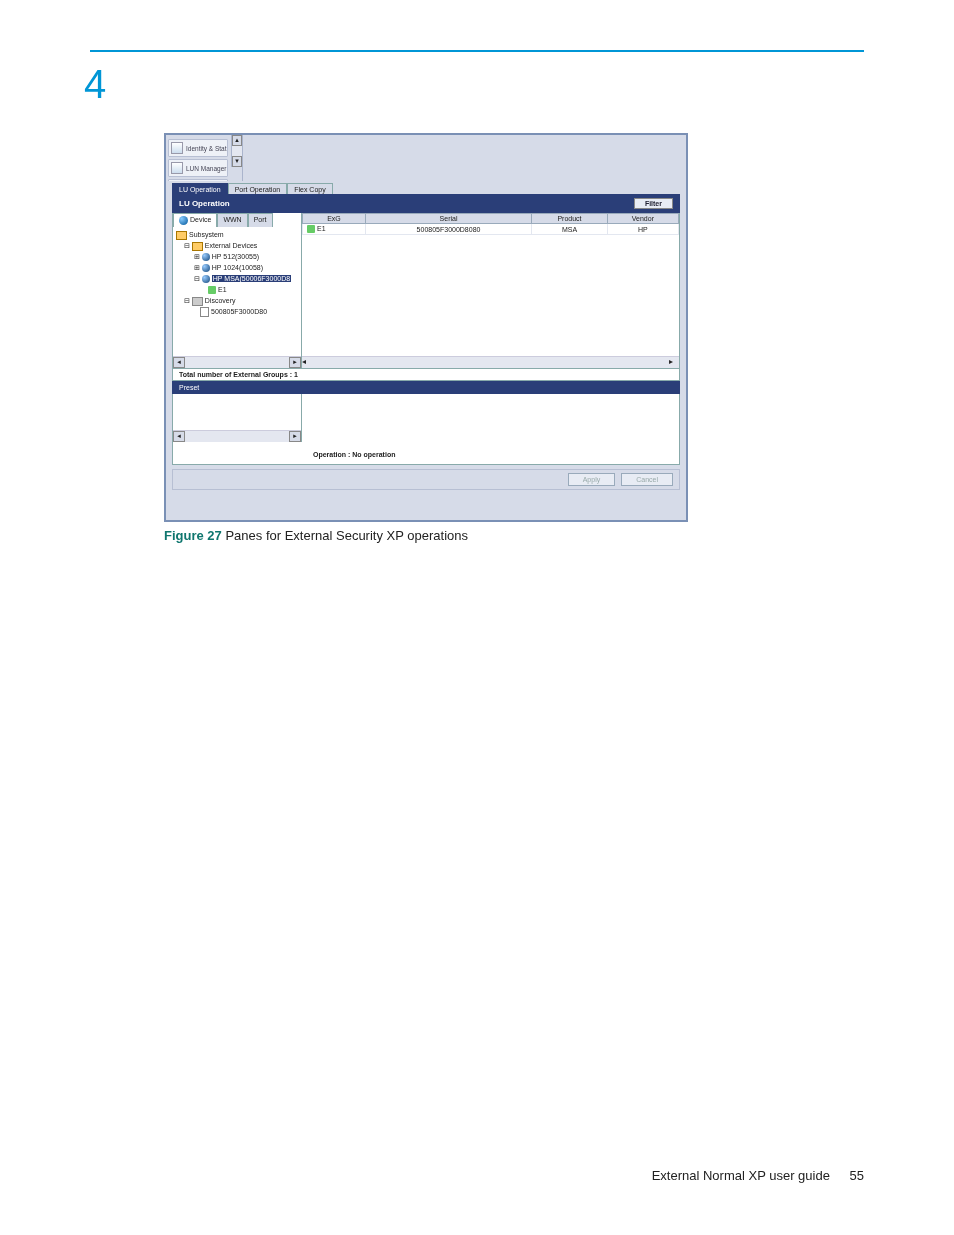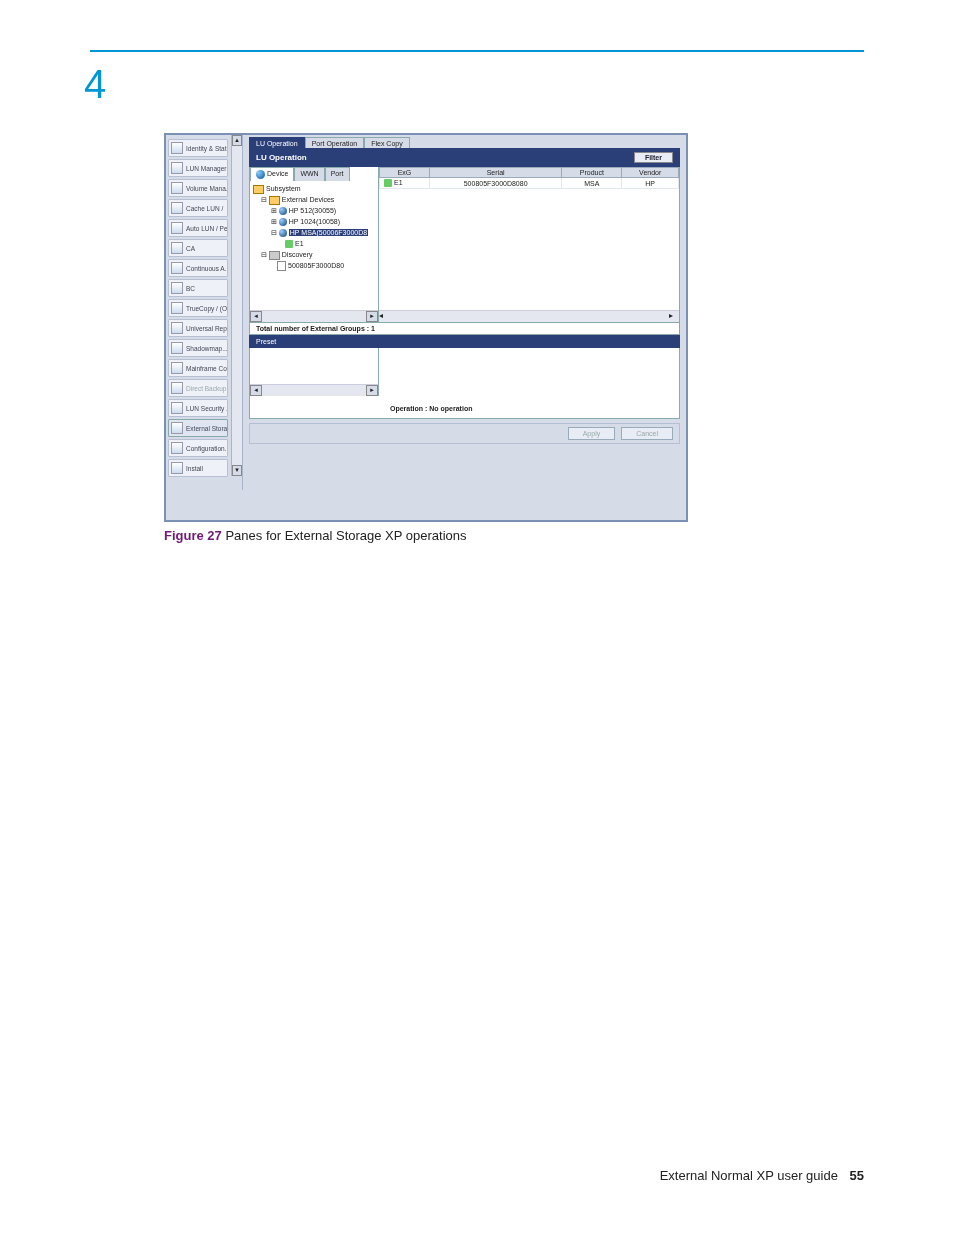--- a/index.html
+++ b/index.html
@@ -41,29 +41,29 @@
     color: #222;
     margin-left: 74px;
     margin-bottom: 18px;
   }
   .figure-caption {
     font-size: 13px;
     margin-left: 74px;
     margin-top: 6px;
     color: #222;
   }
-  .figure-caption b { color: #701a75; font-weight: 700; }
+  .figure-caption b { color: #0f766e; font-weight: 700; }
   .footer {
     position: absolute;
     bottom: 52px;
     right: 90px;
     font-size: 13px;
     color: #222;
   }
-  .footer .pn { margin-left: 8px; font-weight: bold; }
+  .footer .pn { margin-left: 16px; }
 
   
   .screenshot {
     margin-left: 74px;
     width: 520px;
     height: 385px;
     border: 2px solid #7a90b5;
     background: #d6dbe8;
     font-family: Tahoma, Arial, sans-serif;
     font-size: 8px;
@@ -90,21 +90,21 @@
   .ss-title-right { display:flex; align-items:center; gap:3px;}
   .audit-badge {
     background:#e00; color:#fff; font-size:7px; padding:2px 6px;
     border:1px solid #800;
   }
   .tool-ico {
     width:14px;height:14px;background:#e8ecf4;border:1px solid #888;
     display:flex;align-items:center;justify-content:center;font-size:8px;color:#336;
   }
 
-  .ss-body { display:flex; height: calc(100% - 30px); }
+  .ss-body { display:flex; height: calc(100% - 30px); flex-direction: column; }
   .ss-sidebar {
     width: 72px;
     background:#d6dbe8;
     border-right:1px solid #aab4cc;
     padding:2px 2px 0 2px;
     overflow:hidden;
     position:relative;
   }
   .side-scroll {
     position:absolute; right:0; top:0; bottom:14px; width:10px;
@@ -350,20 +350,20 @@
           <span class="btn">Apply</span>
           <span class="btn">Cancel</span>
         </div>
       </div>
     </div>
   </div>
 
   <div class="figure-caption">
     <b>Figure 27</b>
     <span> </span>
-    <span>Panes for External Storage XP operations</span>
+    <span>Panes for External Security XP operations</span>
   </div>
 </div>
 
 <div class="footer">
   <span>External Normal XP user guide</span>
   <span class="pn">55</span>
 </div>
 
 </body></html>

